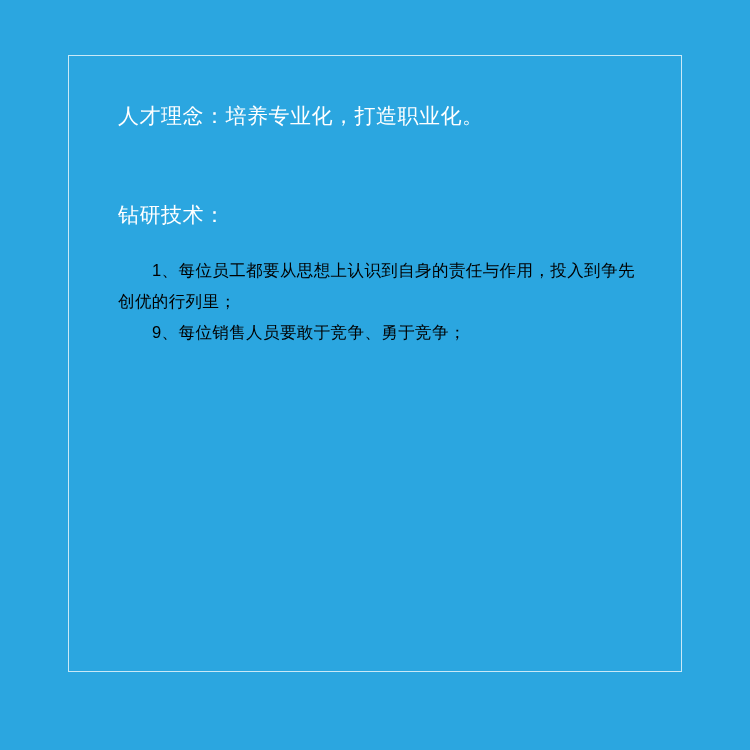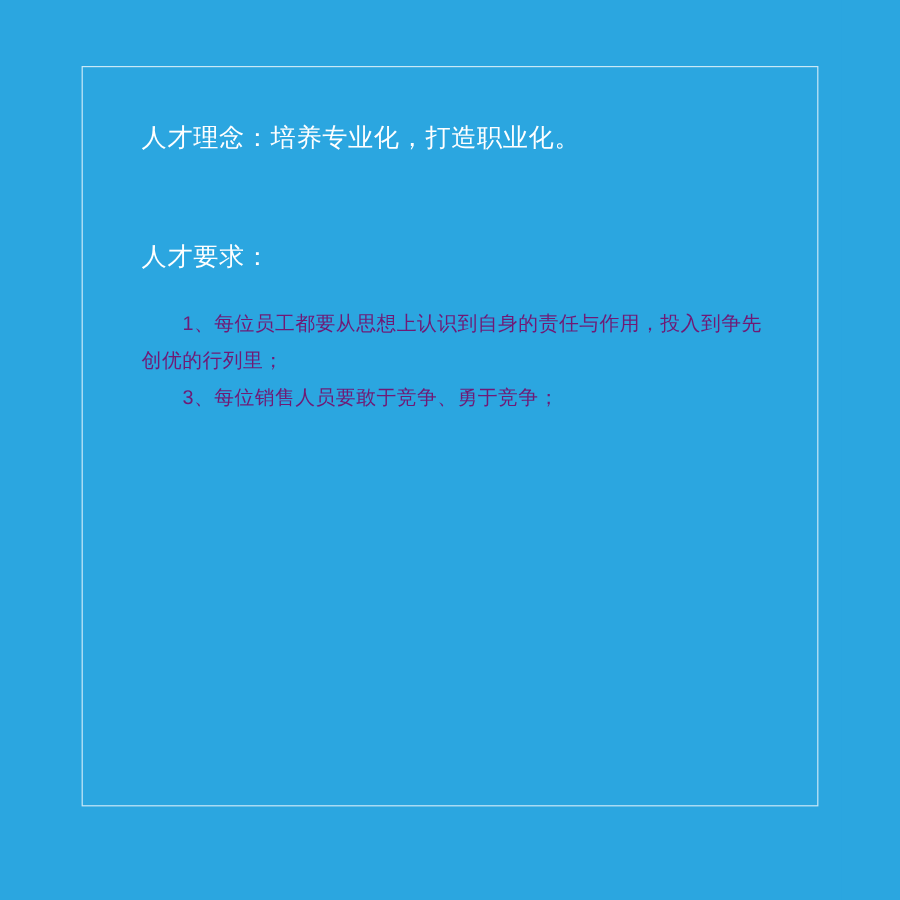--- a/index.html
+++ b/index.html
@@ -68,35 +68,35 @@
   .list {
     list-style: none;
     margin: 0;
     padding: 0;
   }
   .list li {
     font-size: 16.5px;
     line-height: 31px;
     letter-spacing: 0.4px;
     text-indent: 34px;
-    color: #701a75;
+    color: #000000;
   }
 </style>
 </head>
 <body>
 
 <div class="page">
   <div class="frame"></div>
 
   <div class="content">
 
     <h1 class="heading heading-1">人才理念：培养专业化，打造职业化。</h1>
 
 
-    <h2 class="heading heading-2">人才要求：</h2>
+    <h2 class="heading heading-2">钻研技术：</h2>
 
     <ul class="list">
       <li>1、每位员工都要从思想上认识到自身的责任与作用，投入到争先创优的行列里；</li>
-      <li>3、每位销售人员要敢于竞争、勇于竞争；</li>
+      <li>9、每位销售人员要敢于竞争、勇于竞争；</li>
     </ul>
 
   </div>
 </div>
 
 </body></html>

